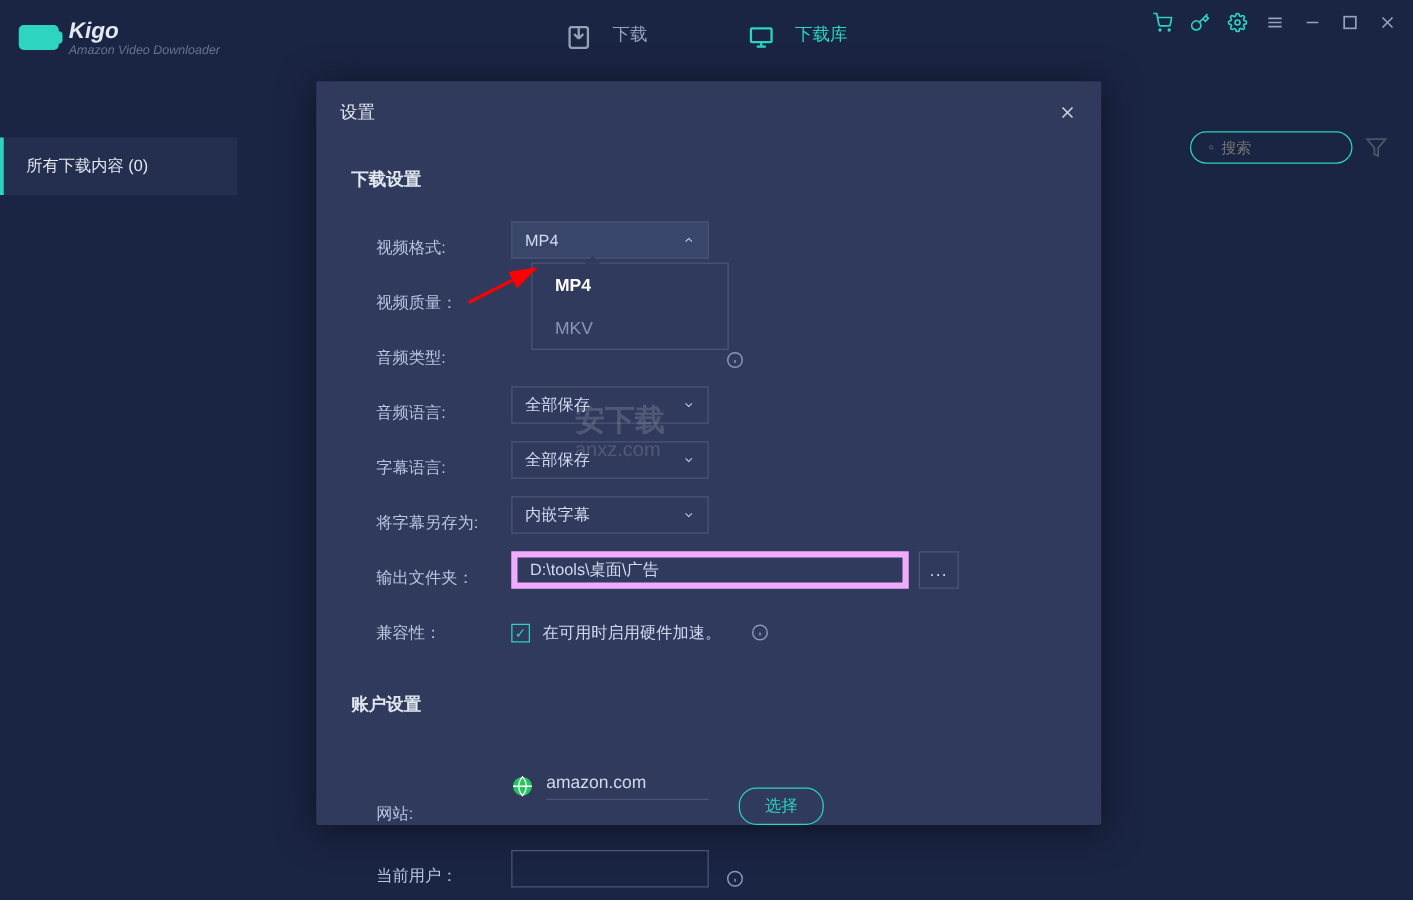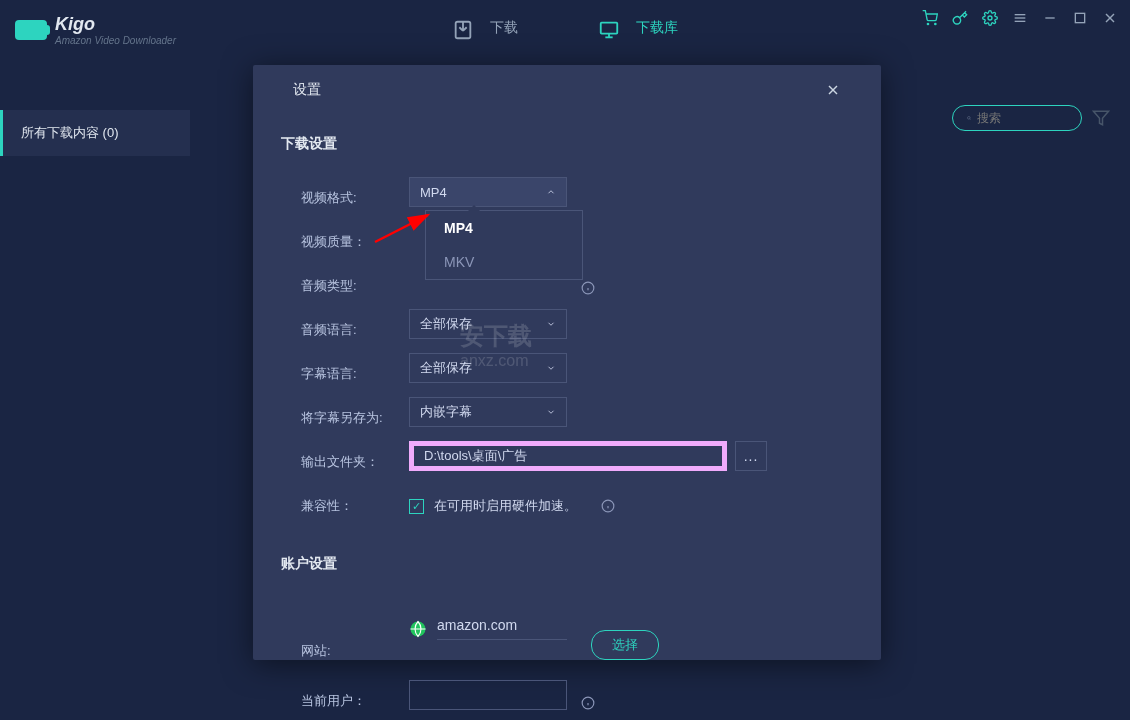--- a/index.html
+++ b/index.html
@@ -27,21 +27,21 @@
     .sidebar-item { background: #242f4f; color: #e2e8f0; padding: 14px 18px; font-size: 13px; border-left: 3px solid transparent; }
     .sidebar-item.active { border-left-color: #2dd4bf; }
     
     .search-area { position: absolute; right: 20px; top: 105px; display: flex; align-items: center; gap: 10px; }
     .search-box { display: flex; align-items: center; border: 1px solid #2dd4bf; border-radius: 15px; padding: 5px 14px; width: 130px; }
     .search-box input { background: transparent; border: none; outline: none; color: #94a3b8; font-size: 12px; width: 90px; }
     .search-icon { width: 14px; height: 14px; color: #94a3b8; margin-right: 6px; }
     .filter-icon { width: 18px; height: 18px; color: #475569; }
     
     .modal { position: absolute; left: 253px; top: 65px; width: 628px; height: 595px; background: #303a5c; border-radius: 2px; box-shadow: 0 4px 30px rgba(0,0,0,0.5); }
-    .modal-header { display: flex; justify-content: space-between; align-items: center; padding: 16px 40px; }
+    .modal-header { display: flex; justify-content: space-between; align-items: center; padding: 16px 19px; }
     .modal-title { color: #e2e8f0; font-size: 14px; font-weight: 500; }
     .modal-close { width: 16px; height: 16px; color: #cbd5e1; cursor: pointer; }
     
     .modal-body { padding: 20px 28px; }
     .section-title { color: #e2e8f0; font-size: 14px; font-weight: 600; margin-bottom: 24px; }
     .section-title.sec2 { margin-top: 40px; }
     
     .form-row { display: flex; align-items: flex-end; margin-bottom: 14px; min-height: 30px; }
     .form-label { width: 128px; color: #b8c4e0; font-size: 13px; padding-left: 20px; }
     

